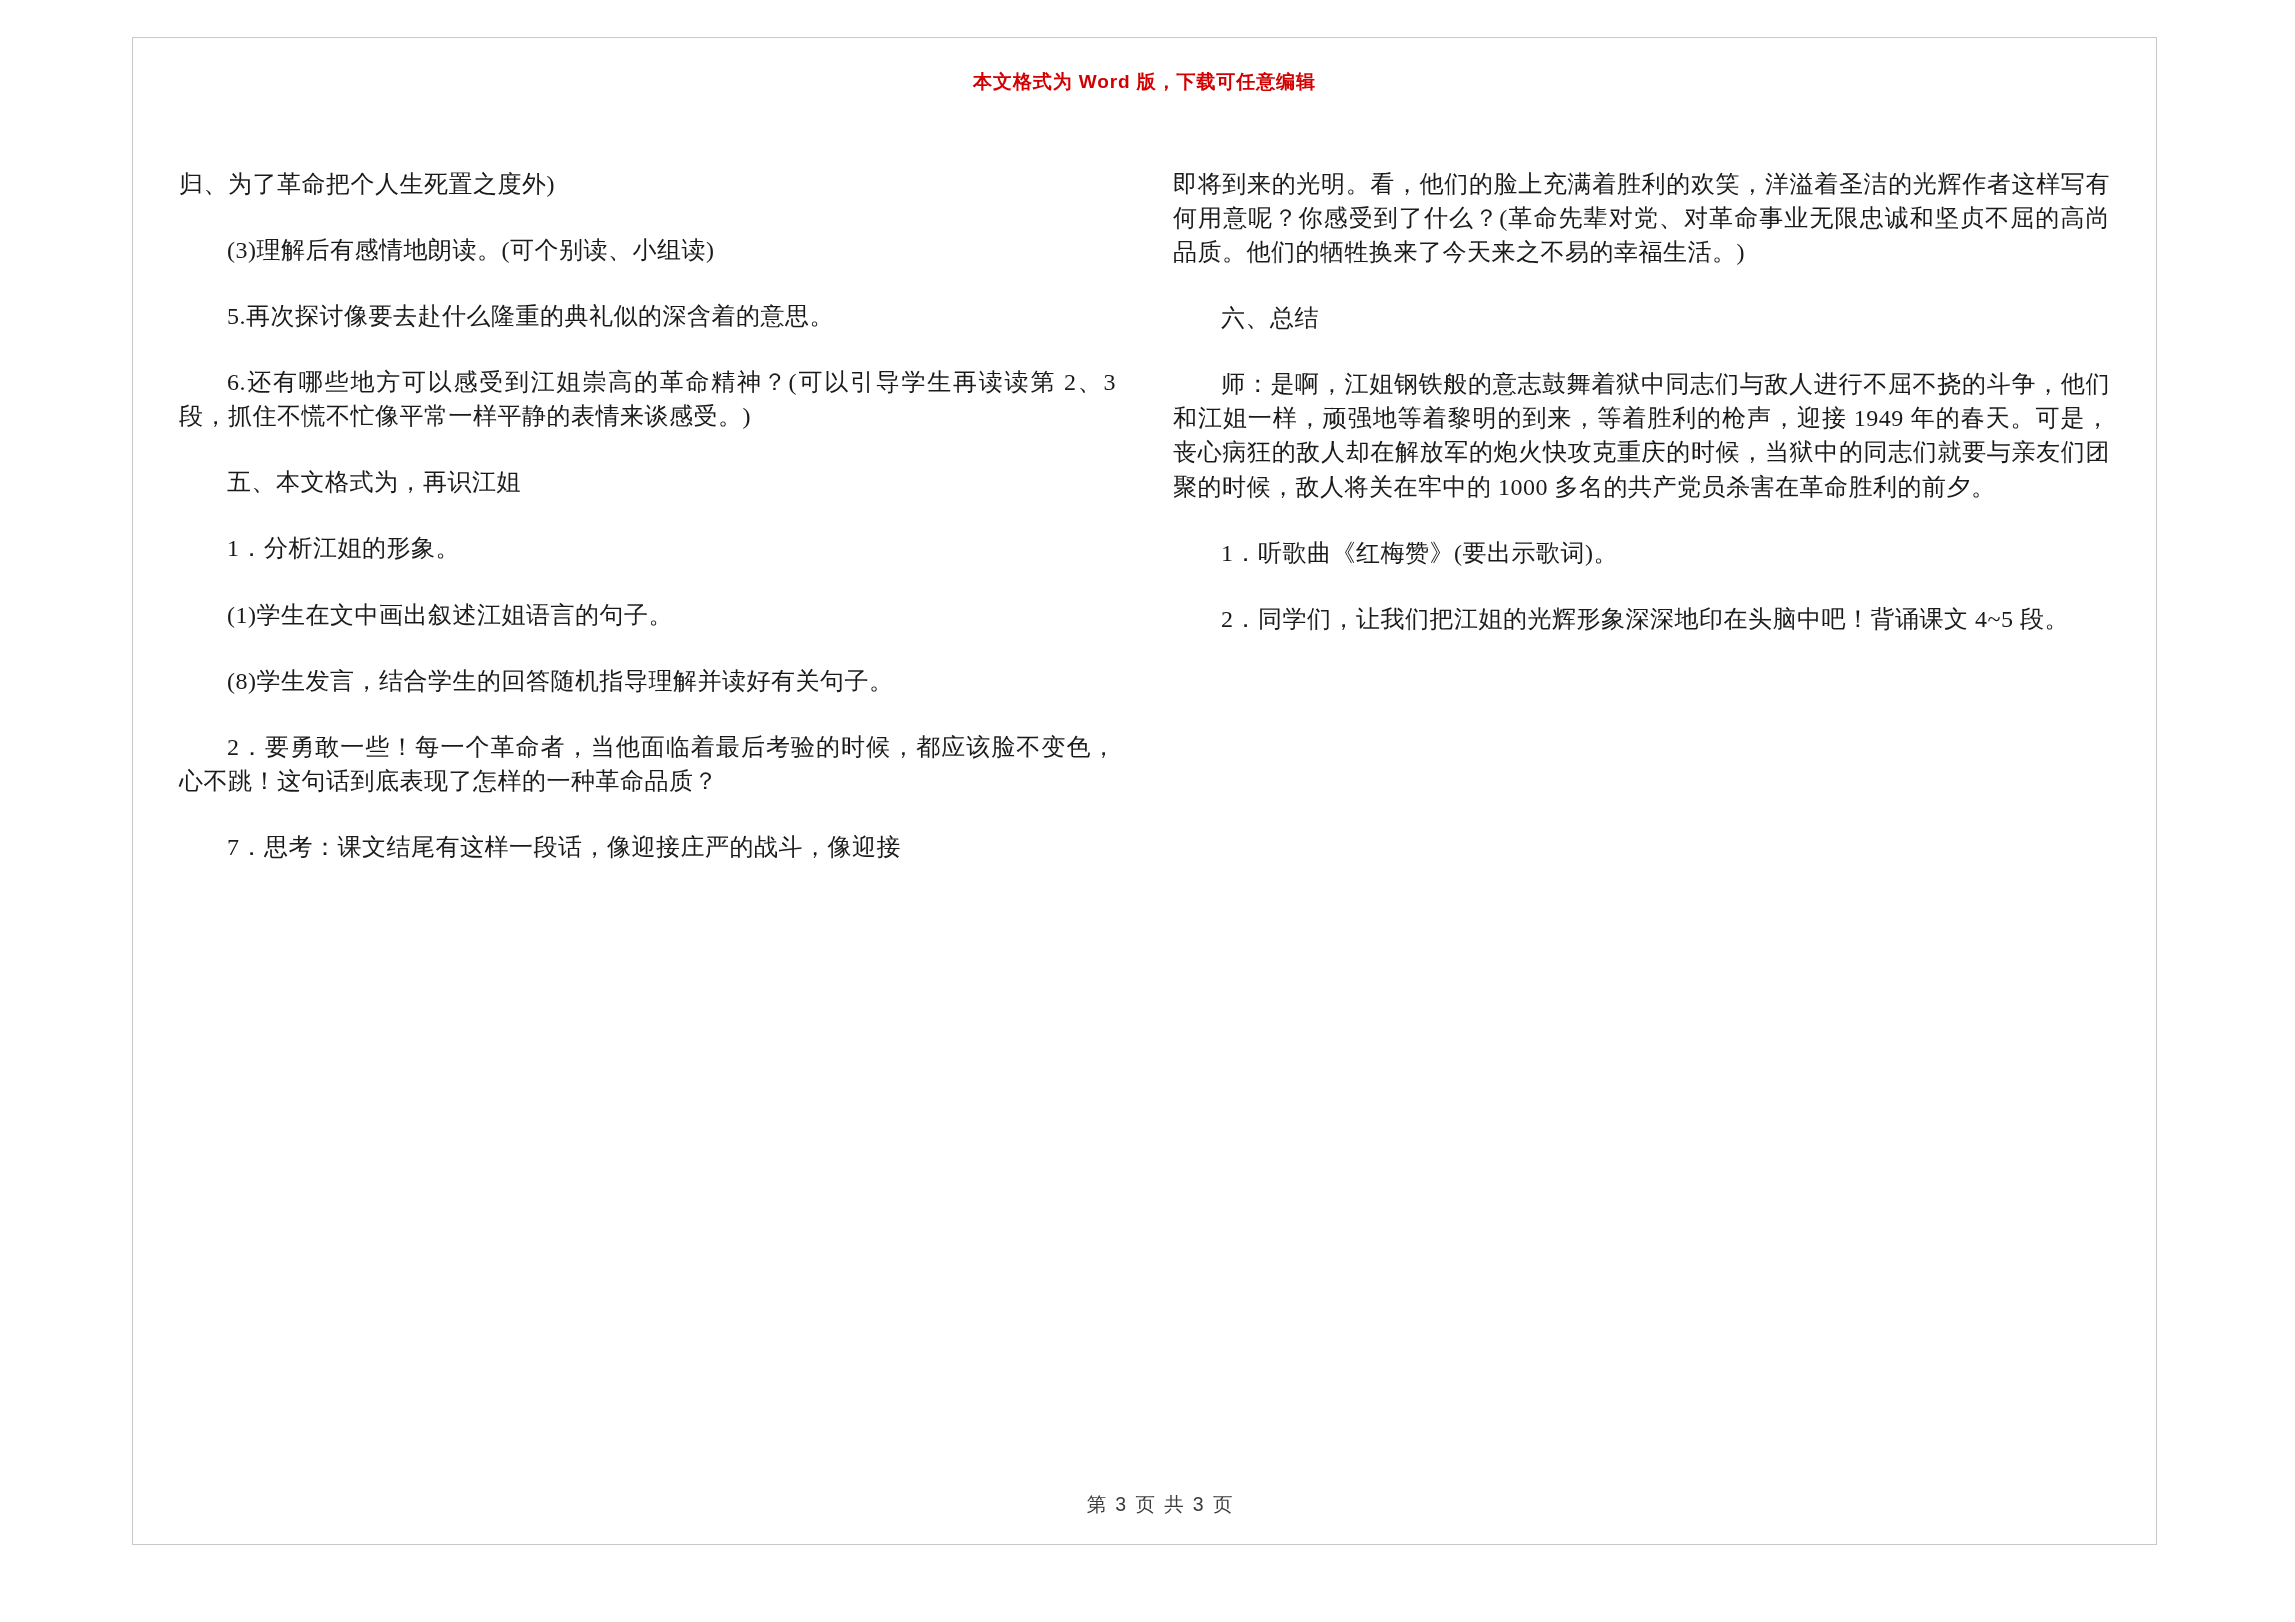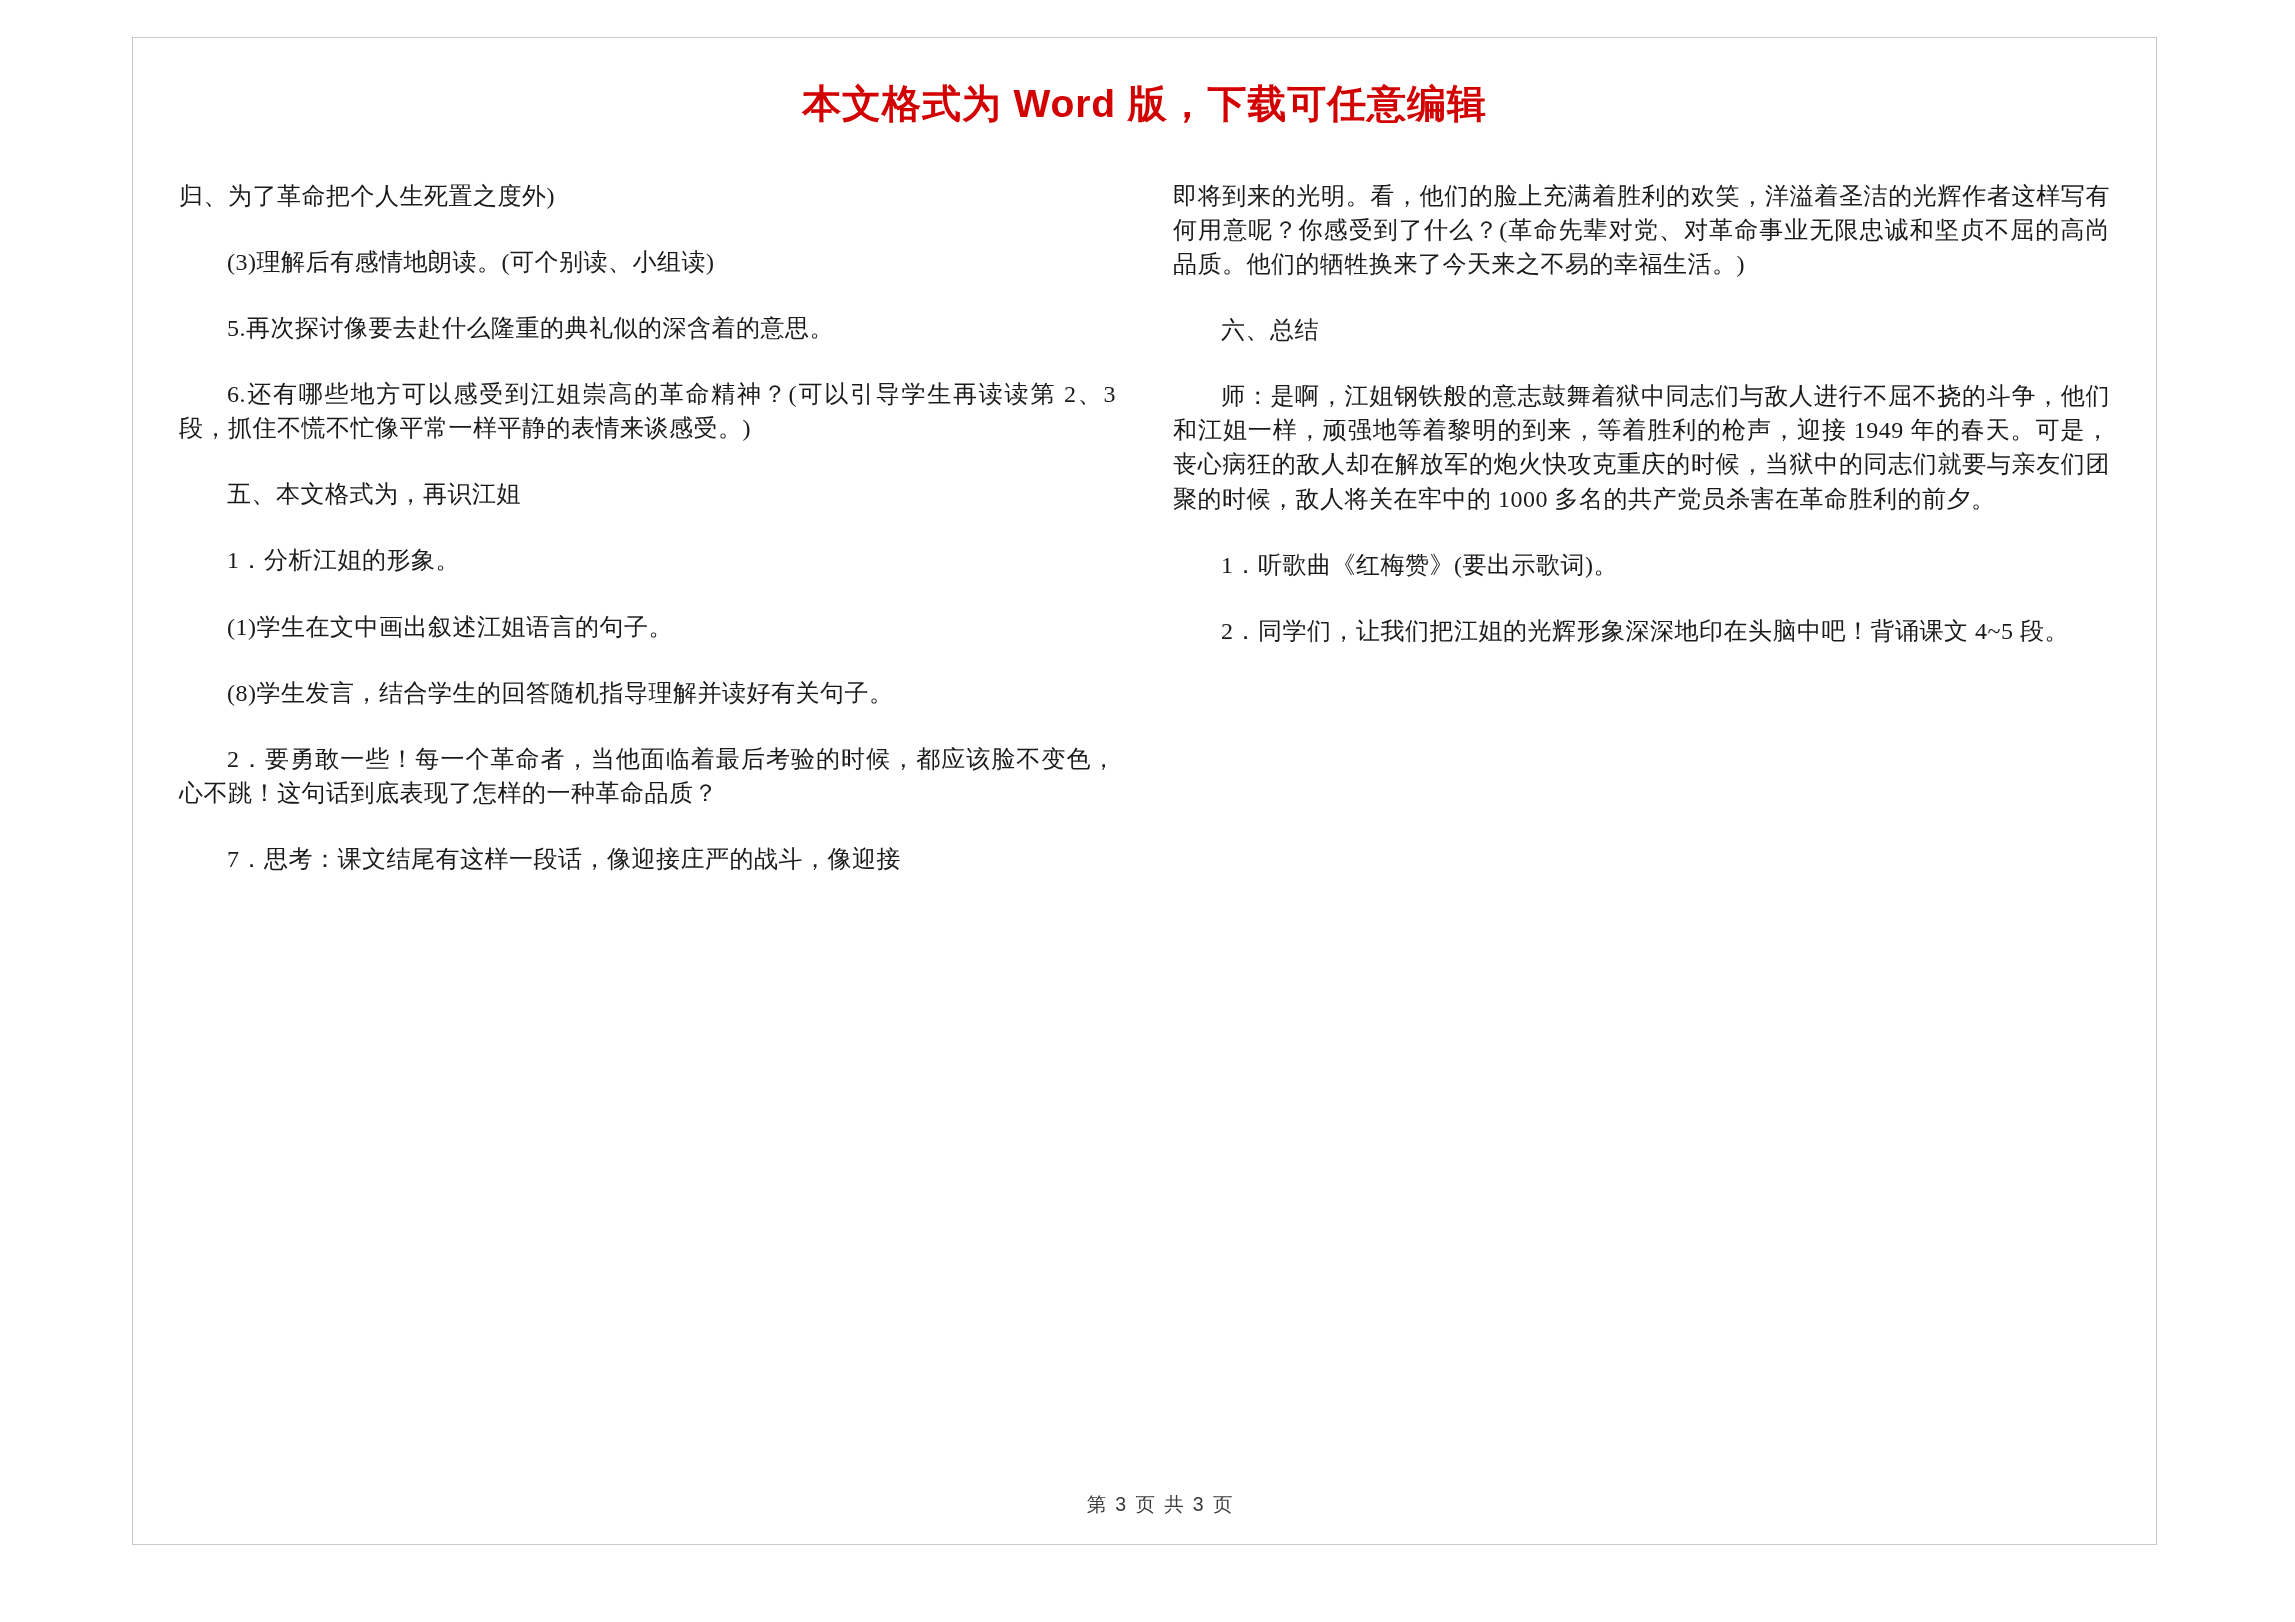--- a/index.html
+++ b/index.html
@@ -19,30 +19,30 @@
     left: 132px;
     top: 37px;
     width: 2025px;
     height: 1508px;
     border: 1.9px solid #c9c9c9;
     box-sizing: border-box;
     background: #fff;
   }
   .banner {
     text-align: center;
-    margin-top: 39px;
+    margin-top: 31px;
     color: #d20000;
-    font-size: 39px;
+    font-size: 19px;
     font-weight: bold;
     font-family: "Liberation Sans", "DejaVu Sans", sans-serif;
     letter-spacing: 0.9px;
   }
   .columns {
     position: absolute;
-    top: 141px;
+    top: 129px;
     left: 0;
     width: 100%;
     display: flex;
     justify-content: space-between;
     box-sizing: border-box;
     padding: 0 46px;
   }
   .col {
     width: 937px;
   }

